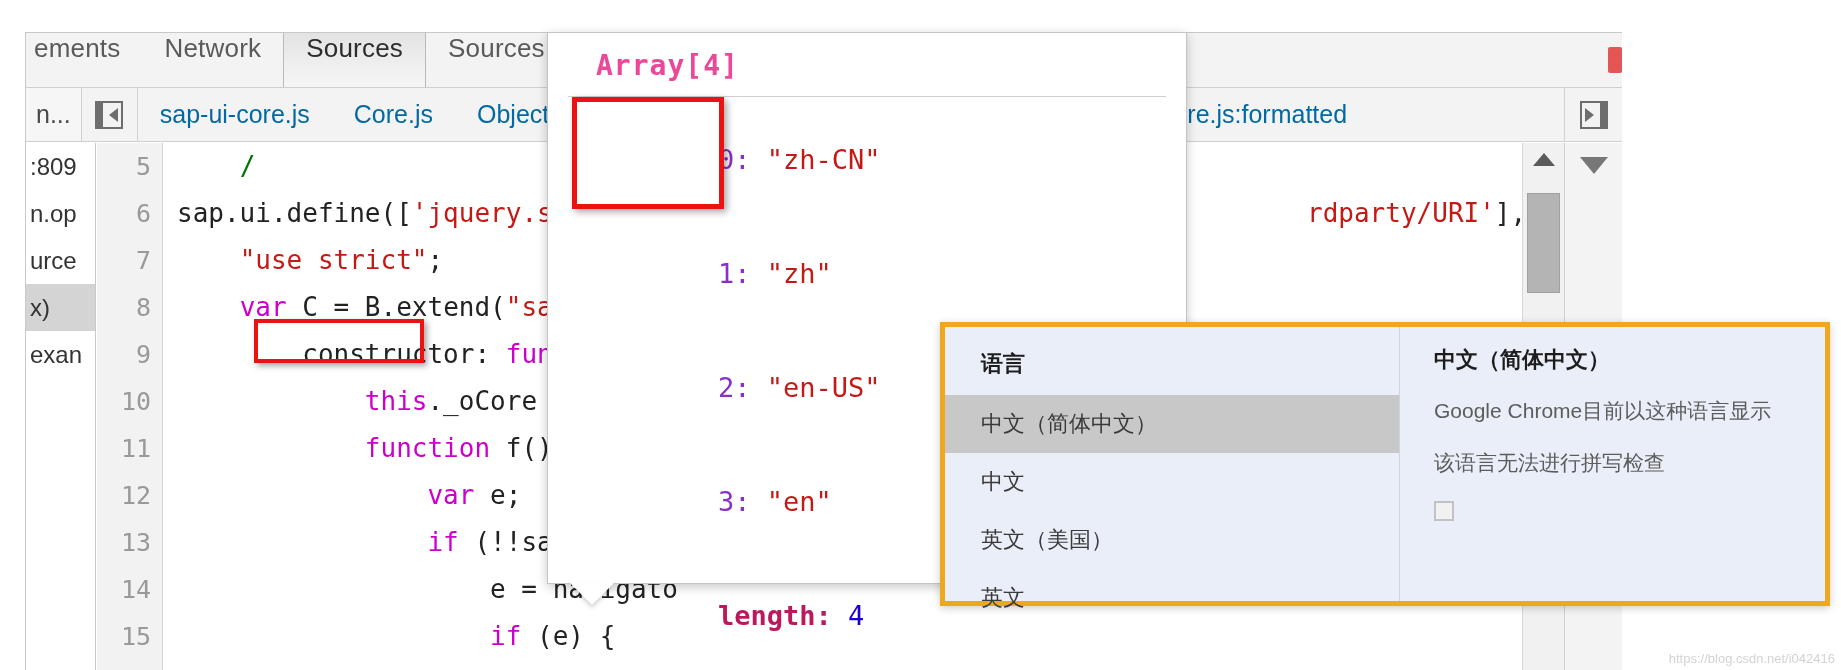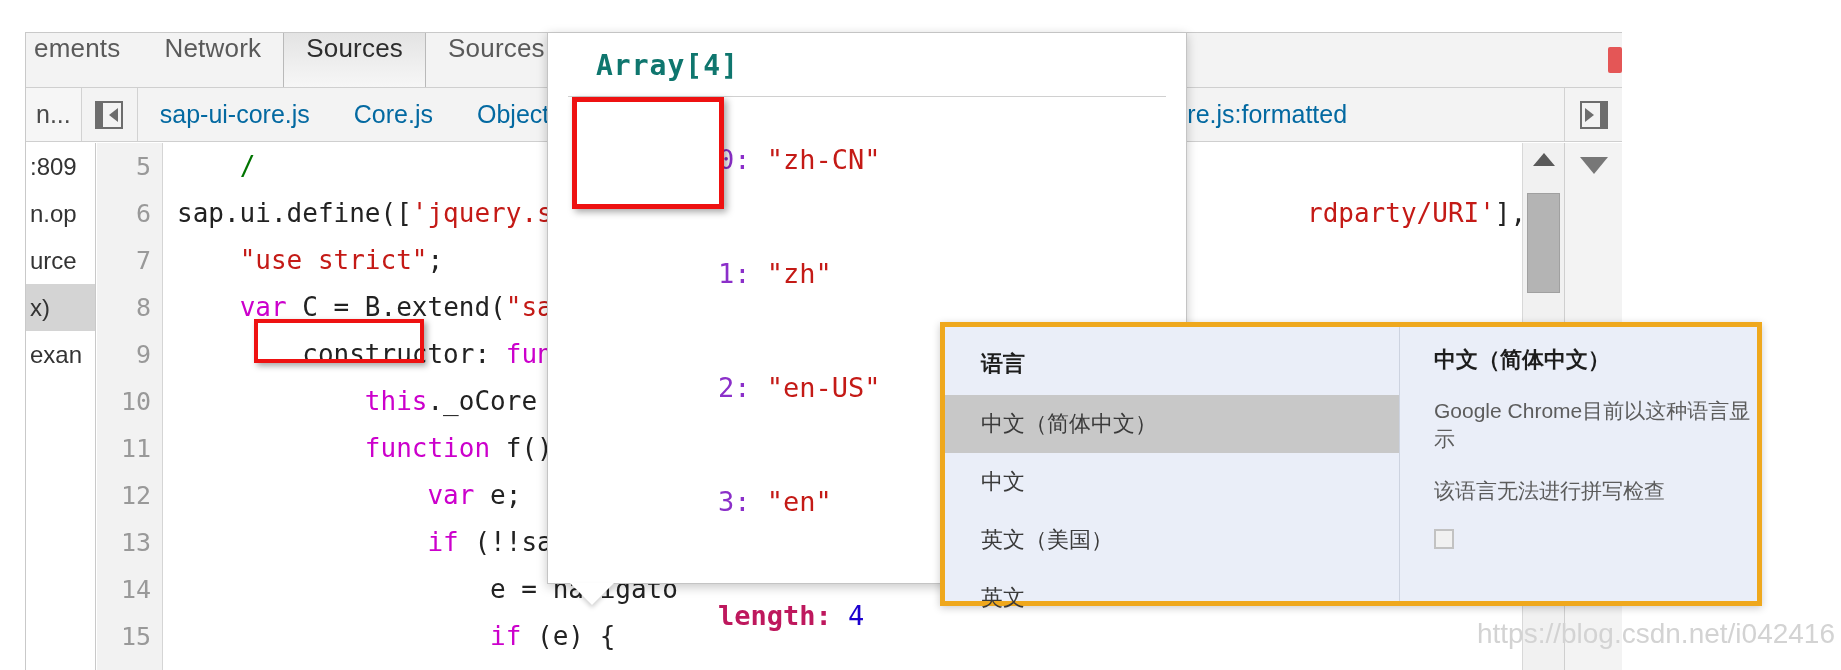--- a/index.html
+++ b/index.html
@@ -262,21 +262,21 @@
     position: absolute;
     left: 547px; top: 32px;
     width: 640px; height: 552px;
     background: #ffffff;
     border: 1px solid #c4c4c4;
     box-shadow: 0 3px 10px rgba(0,0,0,.22);
     font-family: "DejaVu Sans Mono", monospace;
   }
   .popover-title {
     font-size: 28px;
-    color: #0f766e;
+    color: #ec4899;
     padding: 16px 0 10px 48px;
     font-weight: bold;
     letter-spacing: 1px;
   }
   .popover-sep {
     height: 1px; background: #d0d0d0;
     margin: 4px 20px 0 20px;
   }
   .popover-rows {
     padding: 6px 0 0 40px;
@@ -304,21 +304,21 @@
     width: 152px; height: 112px;
     border: 5px solid #ee1111;
     box-shadow: 3px 3px 7px rgba(0,0,0,.35);
     pointer-events: none;
   }
 
   
   .langdlg {
     position: absolute;
     left: 940px; top: 322px;
-    width: 822px; height: 284px;
+    width: 890px; height: 284px;
     background: #eaeef8;
     border: 5px solid #efa81d;
     display: flex;
     box-shadow: 0 2px 8px rgba(0,0,0,.2);
   }
   .lang-left {
     width: 455px;
     background: #eaeef8;
     border-right: 1px solid #cdd3e0;
     padding-top: 4px;
@@ -355,22 +355,22 @@
     width: 20px; height: 20px;
     border: 2px solid #c2c2c2;
     background: #f1f1f1;
     margin-right: 14px;
     flex: 0 0 20px;
   }
 
   
   .watermark {
     position: absolute;
-    right: 6px; bottom: 20px;
-    font-size: 28px;
+    right: 6px; bottom: 4px;
+    font-size: 13px;
     color: #d3d3d3;
     font-family: "Liberation Sans", sans-serif;
     white-space: nowrap;
   }
 </style>
 </head>
 <body>
 
 <div id="root">
 

